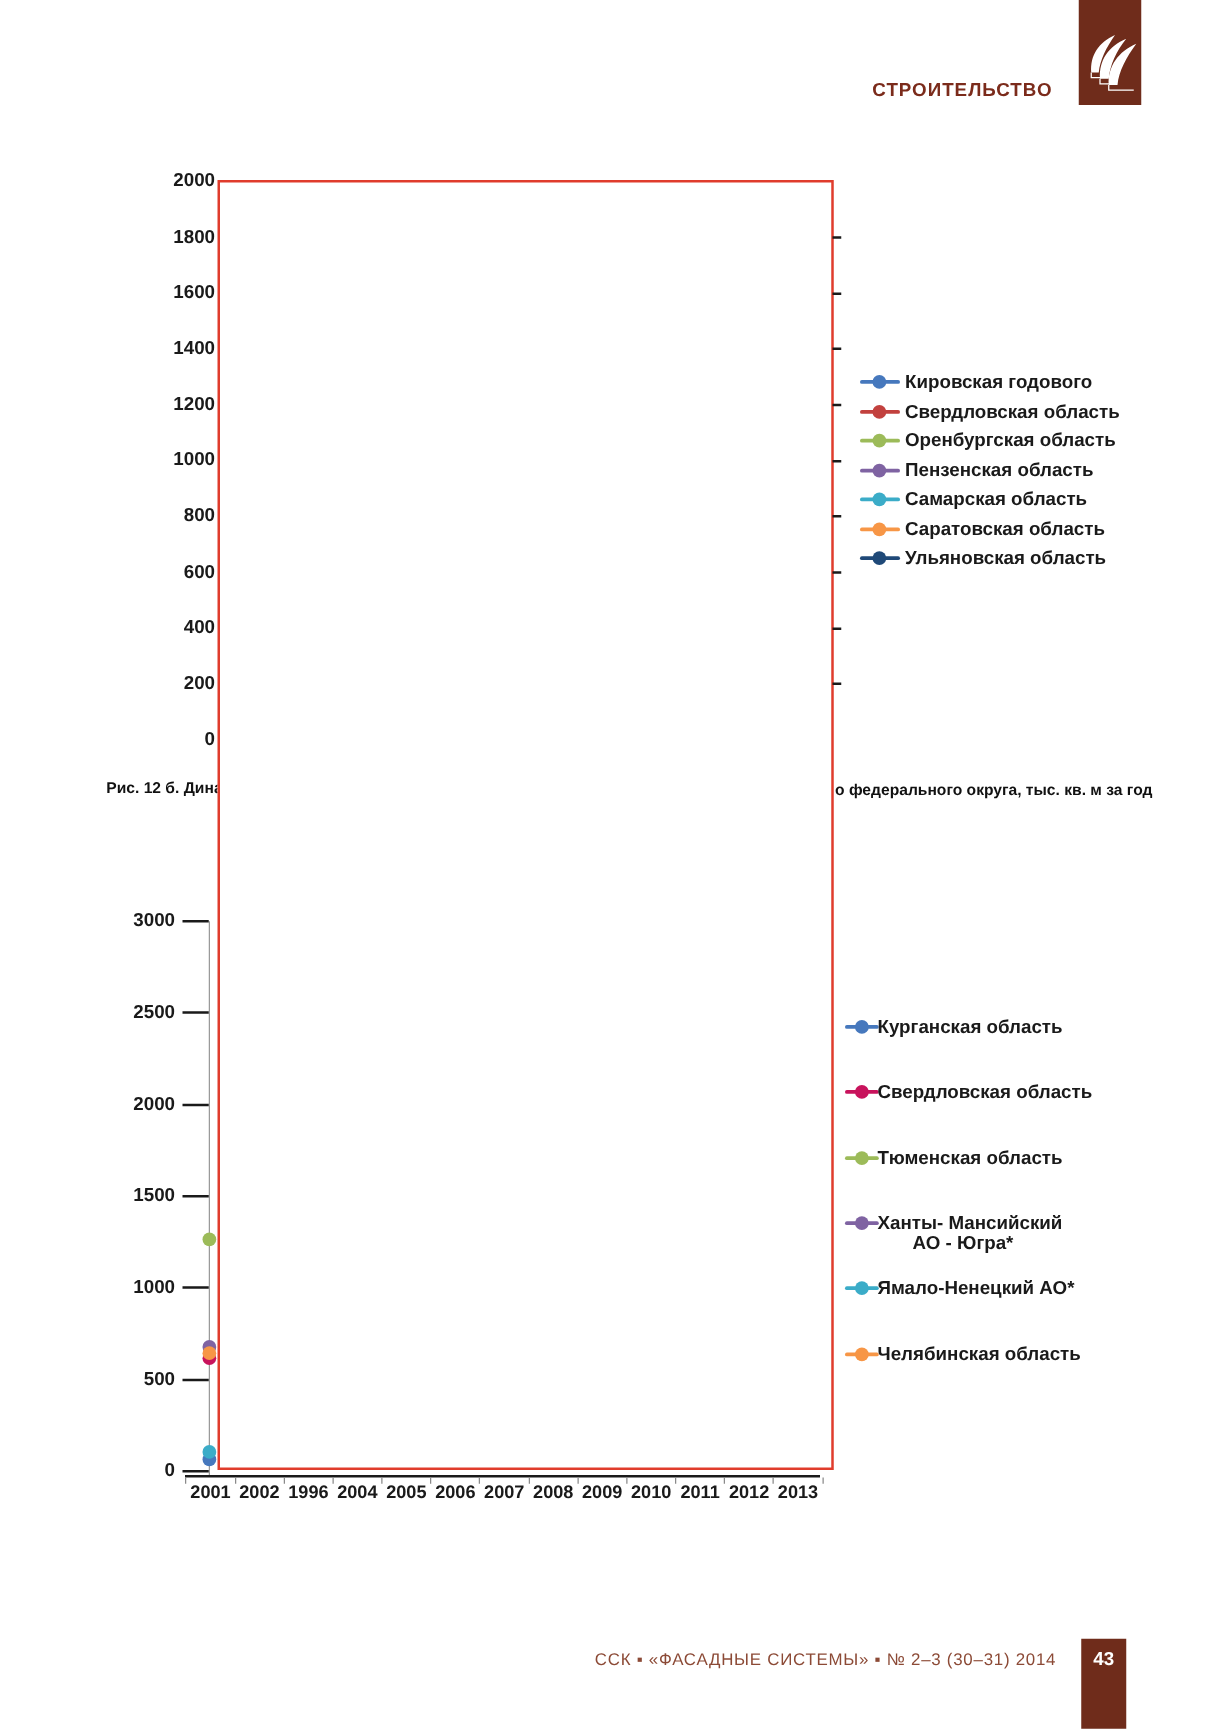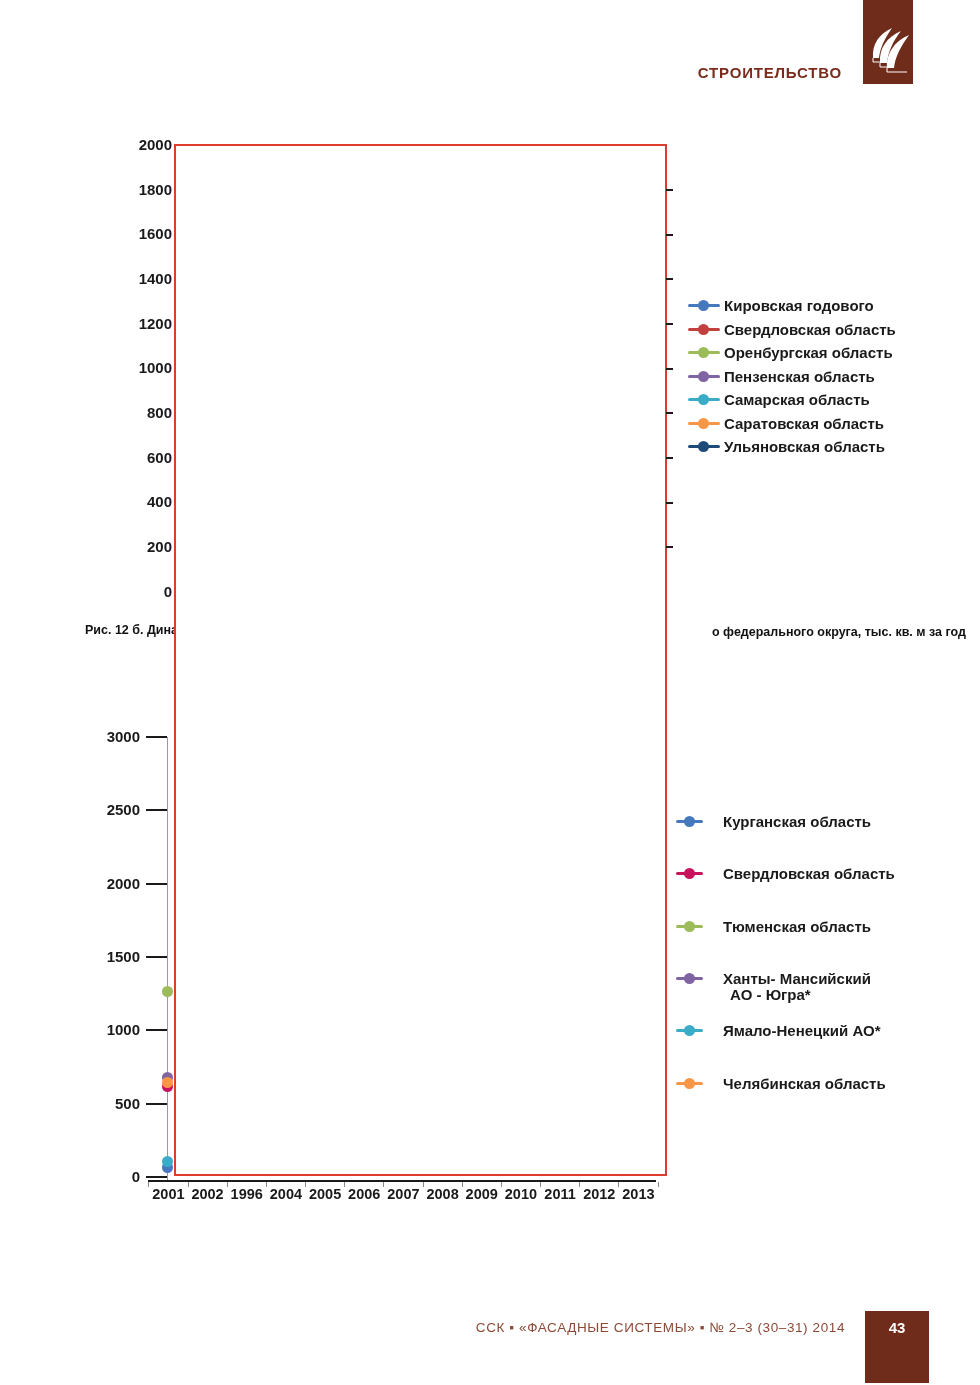--- a/index.html
+++ b/index.html
@@ -19,21 +19,21 @@
   
   .host { position:absolute; left:0; top:0; width:0; height:0; overflow:visible; }
 
   
   .c1-ylab { position:absolute; left:96px; width:76px; height:18px; text-align:right;
              font-size:15px; font-weight:bold; color:#1a1a1a; z-index:2; }
   .c1-rtick { position:absolute; left:666px; width:7px; height:2px; background:#1a1a1a; z-index:4; }
   .caption-left  { position:absolute; left:85px; top:623px; font-size:12.5px; font-weight:bold;
                    color:#111; white-space:nowrap; z-index:1; }
   .caption-right { position:absolute; left:668px; top:625px; font-size:12.5px; font-weight:bold;
-                   color:#111; white-space:nowrap; z-index:4;margin-left:44px; }
+                   color:#111; white-space:nowrap; z-index:4; }
 
   
   .c2-ylab { position:absolute; left:64px; width:76px; height:18px; text-align:right;
              font-size:15px; font-weight:bold; color:#1a1a1a; z-index:2; }
   .c2-ydash { position:absolute; left:146px; width:21px; height:2px; background:#1a1a1a; z-index:2; }
   .c2-yaxis { position:absolute; left:167px; top:737px; width:1px; height:444px; background:#9a9a9a; z-index:1; }
   .c2-xaxis { position:absolute; left:148px; top:1180px; width:508px; height:2px; background:#1a1a1a; z-index:2; }
   .c2-xbtick { position:absolute; top:1182px; width:1px; height:5px; background:#8a8a8a; z-index:2; }
   .c2-xlab { position:absolute; top:1186px; width:44px; height:18px; text-align:center;
              font-size:14.5px; font-weight:bold; color:#1a1a1a; z-index:2; }
@@ -48,27 +48,27 @@
   .lg1 .lg-item { left:688px; }
   .lg2 .lg-item { left:676px; }
   .lg-line { position:absolute; left:0; top:7px; height:3px; border-radius:2px; }
   .lg1 .lg-line { width:32px; }
   .lg2 .lg-line { width:27px; }
   .lg-dot { position:absolute; top:3px; width:11px; height:11px; border-radius:50%; }
   .lg1 .lg-dot { left:10px; }
   .lg2 .lg-dot { left:8px; }
   .lg-label { position:absolute; top:0; font-size:15px; font-weight:bold; color:#1a1a1a; }
   .lg1 .lg-label { left:36px; }
-  .lg2 .lg-label { left:47px; }
+  .lg2 .lg-label { left:26px; }
   .lg2 .lg-label2 { position:absolute; top:16px; left:54px; font-size:15px; font-weight:bold; color:#1a1a1a; }
 
   
   .footer-text { position:absolute; top:1320px; right:135px; font-size:13.5px; letter-spacing:0.6px;
                  color:#8C4A36; z-index:4; white-space:nowrap; }
-  .page-box { position:absolute; left:865px; top:1311px; width:64px; height:72px; background:#6F2C1B;
+  .page-box { position:absolute; left:865px; top:1311px; width:36px; height:72px; background:#6F2C1B;
               z-index:4; text-align:center; }
   .page-num { display:inline-block; margin-top:8px; font-size:15px; font-weight:bold; color:#fff; }
 </style>
 </head>
 <body>
 
 <div id="page">
 
   <div class="header-title">СТРОИТЕЛЬСТВО</div>
   <div class="logo-box">

